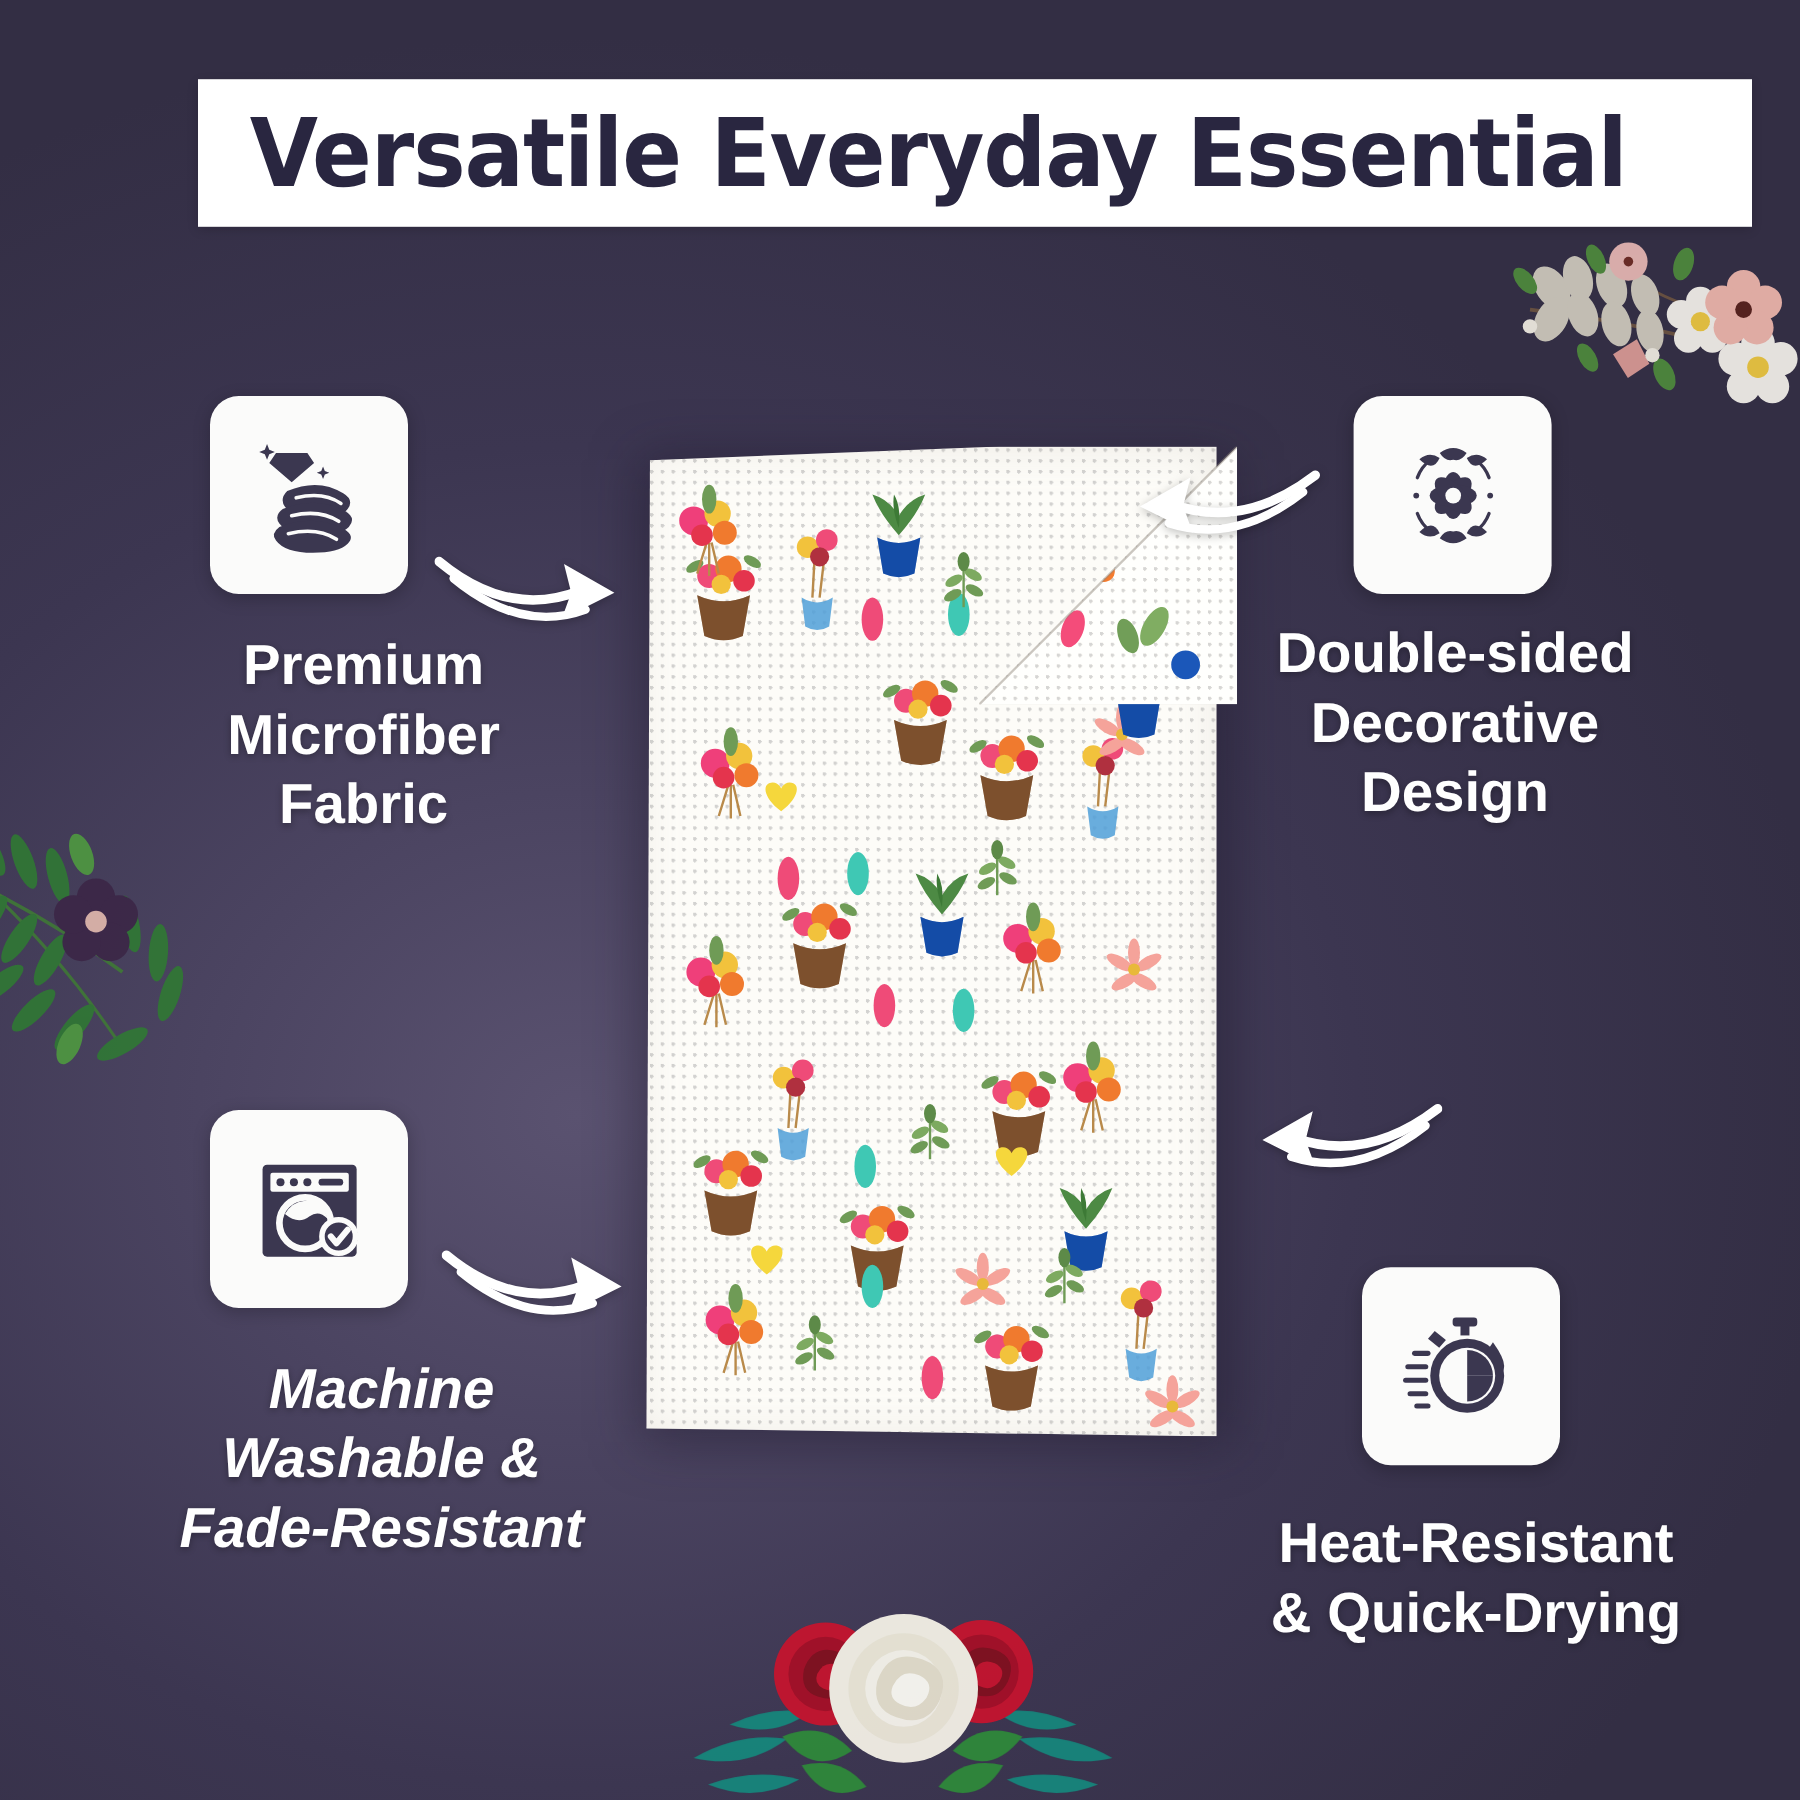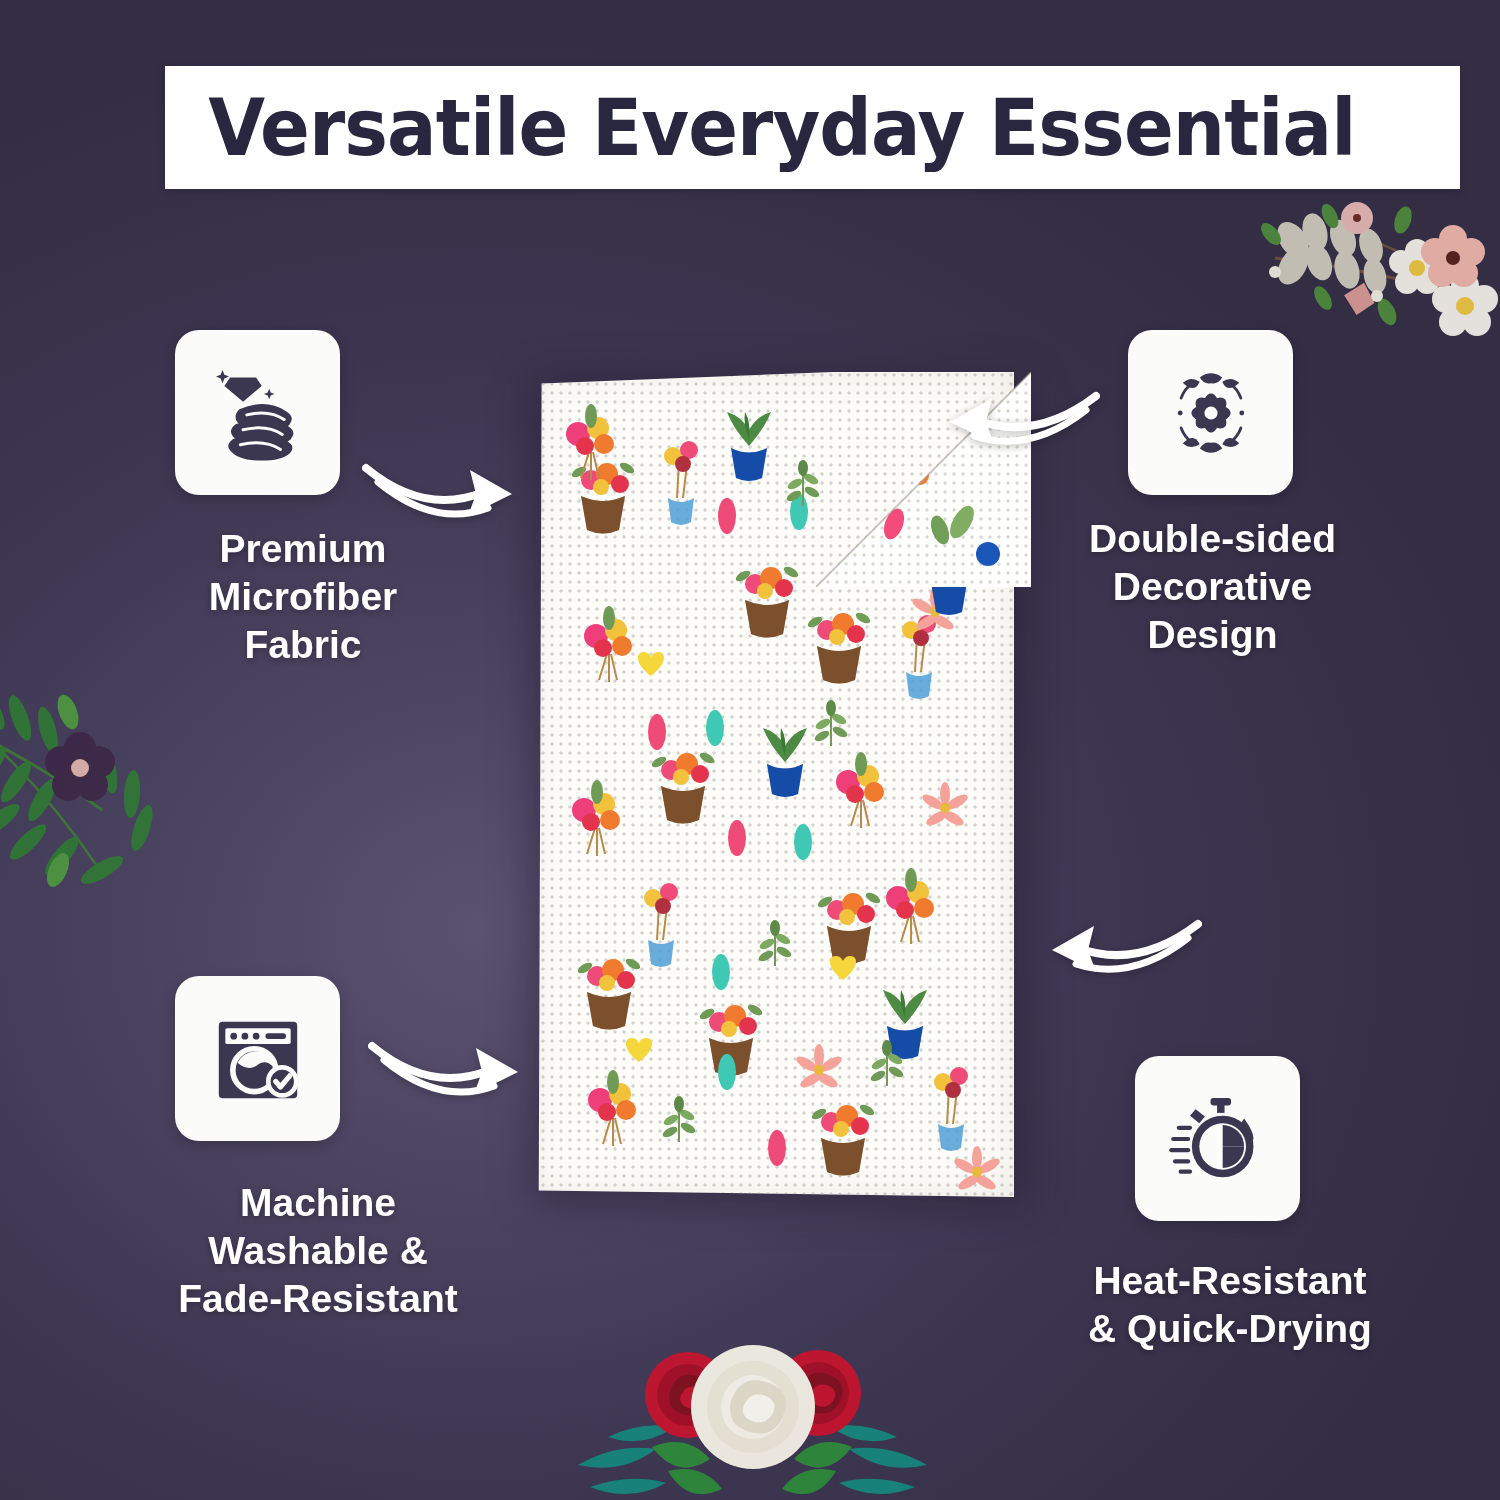--- a/index.html
+++ b/index.html
@@ -43,36 +43,36 @@
     width:165px; height:165px;
     background:#fbfbfa;
     border-radius:24px;
     display:flex; align-items:center; justify-content:center;
     box-shadow:0 4px 14px rgba(0,0,0,.22);
   }
   .icon-box svg { width:112px; height:112px; display:block; }
   .feat-label {
     color:#ffffff;
     font-weight:bold;
-    font-size:39px;
+    font-size:47px;
     line-height:1.23;
     text-align:center;
     text-shadow:0 2px 6px rgba(0,0,0,.30);
     white-space:pre-line;
   }
 
   #feat-tl { left:133px; top:330px; }
   #feat-tl .icon-box { margin-left:42px; }
   #feat-tl .feat-label { margin-top:30px; width:340px; }
 
   #feat-tr { left:1040px; top:330px; }
   #feat-tr .icon-box { margin-left:88px; }
   #feat-tr .feat-label { margin-top:20px; width:345px; }
 
-  #feat-bl { left:133px; top:976px; }
+  #feat-bl { left:133px; top:925px;font-style:italic; }
   #feat-bl .icon-box { margin-left:42px; }
   #feat-bl .feat-label { margin-top:38px; width:370px; }
 
   #feat-br { left:1035px; top:1056px; }
   #feat-br .icon-box { margin-left:100px; }
   #feat-br .feat-label { margin-top:36px; width:390px; }
 
   
   .arrow { position:absolute; }
   .arrow svg { display:block; filter:drop-shadow(0 2px 4px rgba(0,0,0,.25)); }

